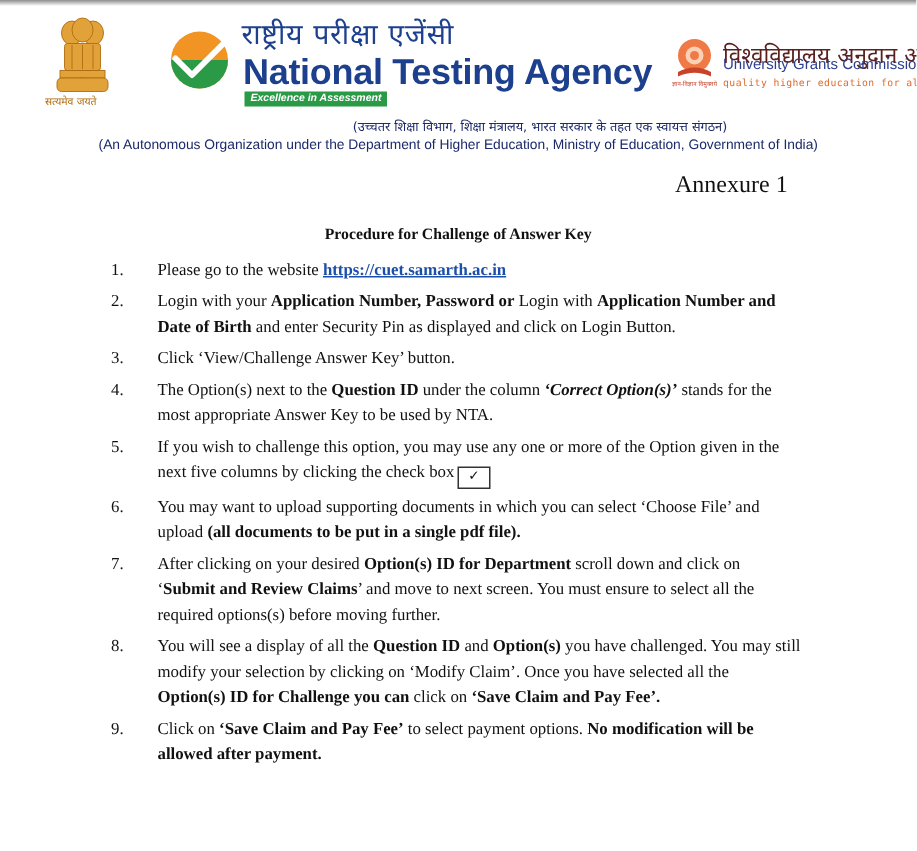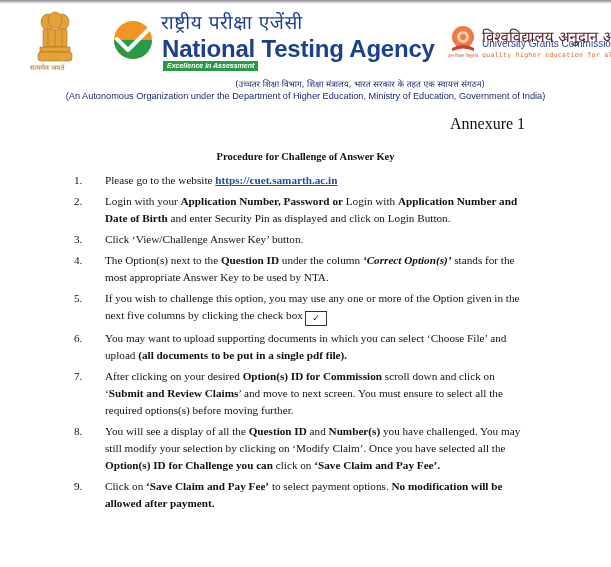--- a/index.html
+++ b/index.html
@@ -137,16 +137,16 @@
 <div class="annexure">Annexure 1</div>
 <div class="doc-title">Procedure for Challenge of Answer Key</div>
 
 <ol class="steps">
     <li><span class="num">1.</span><span>Please go to the website </span><a class="link">https://cuet.samarth.ac.in</a></li>
     <li><span class="num">2.</span><span>Login with your </span><b>Application Number, Password or</b><span> Login with </span><b>Application Number and Date of Birth</b><span> and enter Security Pin as displayed and click on Login Button.</span></li>
     <li><span class="num">3.</span><span>Click ‘View/Challenge Answer Key’ button.</span></li>
     <li><span class="num">4.</span><span>The Option(s) next to the </span><b>Question ID</b><span> under the column </span><b style="font-style: italic;">‘Correct Option(s)’</b><span> stands for the most appropriate Answer Key to be used by NTA.</span></li>
     <li><span class="num">5.</span><span>If you wish to challenge this option, you may use any one or more of the Option given in the next five columns by clicking the check box</span><span class="checkbox">✓</span></li>
     <li><span class="num">6.</span><span>You may want to upload supporting documents in which you can select ‘Choose File’ and upload </span><b>(all documents to be put in a single pdf file).</b></li>
-    <li><span class="num">7.</span><span>After clicking on your desired </span><b>Option(s) ID for Commission</b><span> scroll down and click on ‘</span><b>Submit and Review Claims</b><span>’ and move to next screen. You must ensure to select all the required options(s) before moving further.</span></li>
-    <li><span class="num">8.</span><span>You will see a display of all the </span><b>Question ID</b><span> and </span><b>Number(s)</b><span> you have challenged. You may still modify your selection by clicking on ‘Modify Claim’. Once you have selected all the </span><b>Option(s) ID for Challenge you can</b><span> click on </span><b>‘Save Claim and Pay Fee’.</b></li>
+    <li><span class="num">7.</span><span>After clicking on your desired </span><b>Option(s) ID for Department</b><span> scroll down and click on ‘</span><b>Submit and Review Claims</b><span>’ and move to next screen. You must ensure to select all the required options(s) before moving further.</span></li>
+    <li><span class="num">8.</span><span>You will see a display of all the </span><b>Question ID</b><span> and </span><b>Option(s)</b><span> you have challenged. You may still modify your selection by clicking on ‘Modify Claim’. Once you have selected all the </span><b>Option(s) ID for Challenge you can</b><span> click on </span><b>‘Save Claim and Pay Fee’.</b></li>
     <li><span class="num">9.</span><span>Click on </span><b>‘Save Claim and  Pay Fee’</b><span> to select payment options. </span><b>No modification will be allowed after payment.</b></li>
   </ol>
 
 </body></html>

